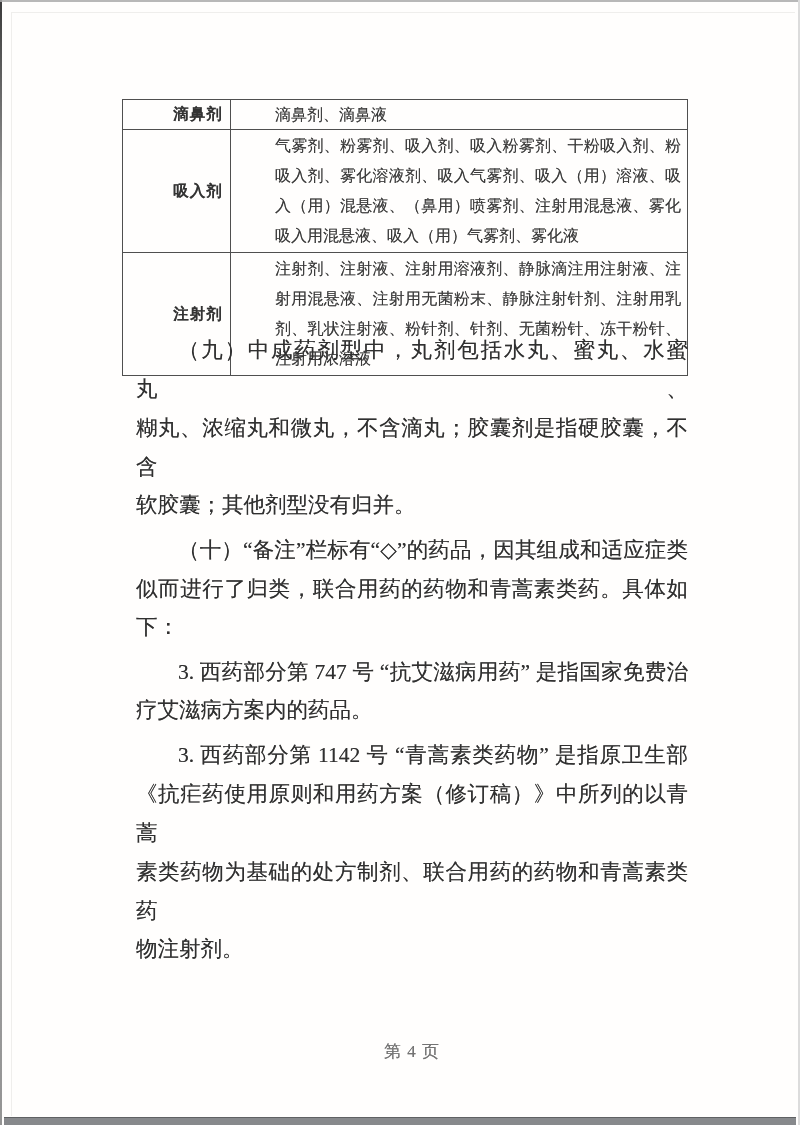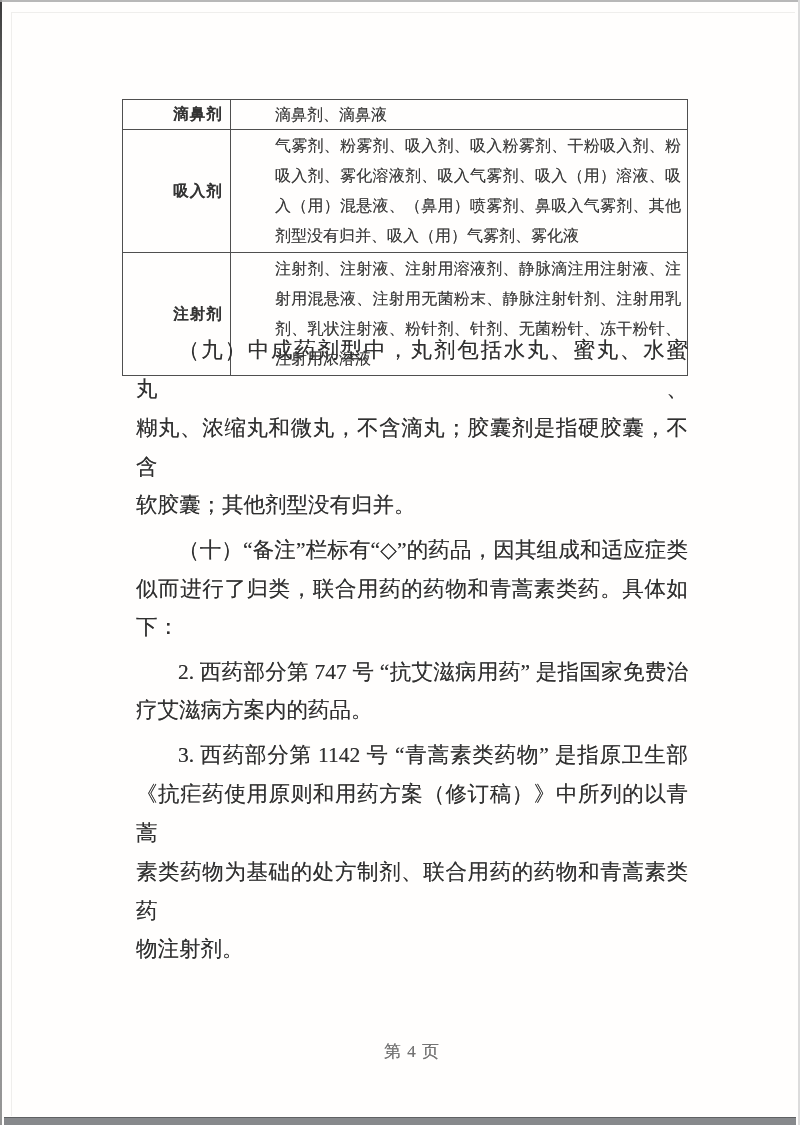--- a/index.html
+++ b/index.html
@@ -104,21 +104,21 @@
         <col class="c1">
         <col class="c2">
       </colgroup>
     <tbody>
       <tr class="r1">
         <td class="cat">滴鼻剂</td>
         <td class="forms">滴鼻剂、滴鼻液</td>
       </tr>
       <tr class="r2">
         <td class="cat">吸入剂</td>
-        <td class="forms">气雾剂、粉雾剂、吸入剂、吸入粉雾剂、干粉吸入剂、粉吸入剂、雾化溶液剂、吸入气雾剂、吸入（用）溶液、吸入（用）混悬液、（鼻用）喷雾剂、鼻吸入气雾剂、其他剂型没有归并、吸入（用）气雾剂、雾化液</td>
+        <td class="forms">气雾剂、粉雾剂、吸入剂、吸入粉雾剂、干粉吸入剂、粉吸入剂、雾化溶液剂、吸入气雾剂、吸入（用）溶液、吸入（用）混悬液、（鼻用）喷雾剂、注射用混悬液、雾化吸入用混悬液、吸入（用）气雾剂、雾化液</td>
       </tr>
       <tr class="r3">
         <td class="cat">注射剂</td>
         <td class="forms">注射剂、注射液、注射用溶液剂、静脉滴注用注射液、注射用混悬液、注射用无菌粉末、静脉注射针剂、注射用乳剂、乳状注射液、粉针剂、针剂、无菌粉针、冻干粉针、注射用浓溶液</td>
       </tr>
     </tbody>
   </table>
 
   <div class="body">
 
@@ -129,21 +129,21 @@
     </p>
 
     <p class="para">
       <span class="ln first">（十）“备注”栏标有“◇”的药品，因其组成和适应症类</span>
       <span class="ln">似而进行了归类，联合用药的药物和青蒿素类药。具体如</span>
       <span class="ln last">下：</span>
     </p>
 
 
     <p class="para">
-      <span class="ln first">2. 西药部分第 747 号 “抗艾滋病用药” 是指国家免费治</span>
+      <span class="ln first">3. 西药部分第 747 号 “抗艾滋病用药” 是指国家免费治</span>
       <span class="ln last">疗艾滋病方案内的药品。</span>
     </p>
 
     <p class="para">
       <span class="ln first">3. 西药部分第 1142 号 “青蒿素类药物” 是指原卫生部</span>
       <span class="ln">《抗疟药使用原则和用药方案（修订稿）》中所列的以青蒿</span>
       <span class="ln">素类药物为基础的处方制剂、联合用药的药物和青蒿素类药</span>
       <span class="ln last">物注射剂。</span>
     </p>
 

